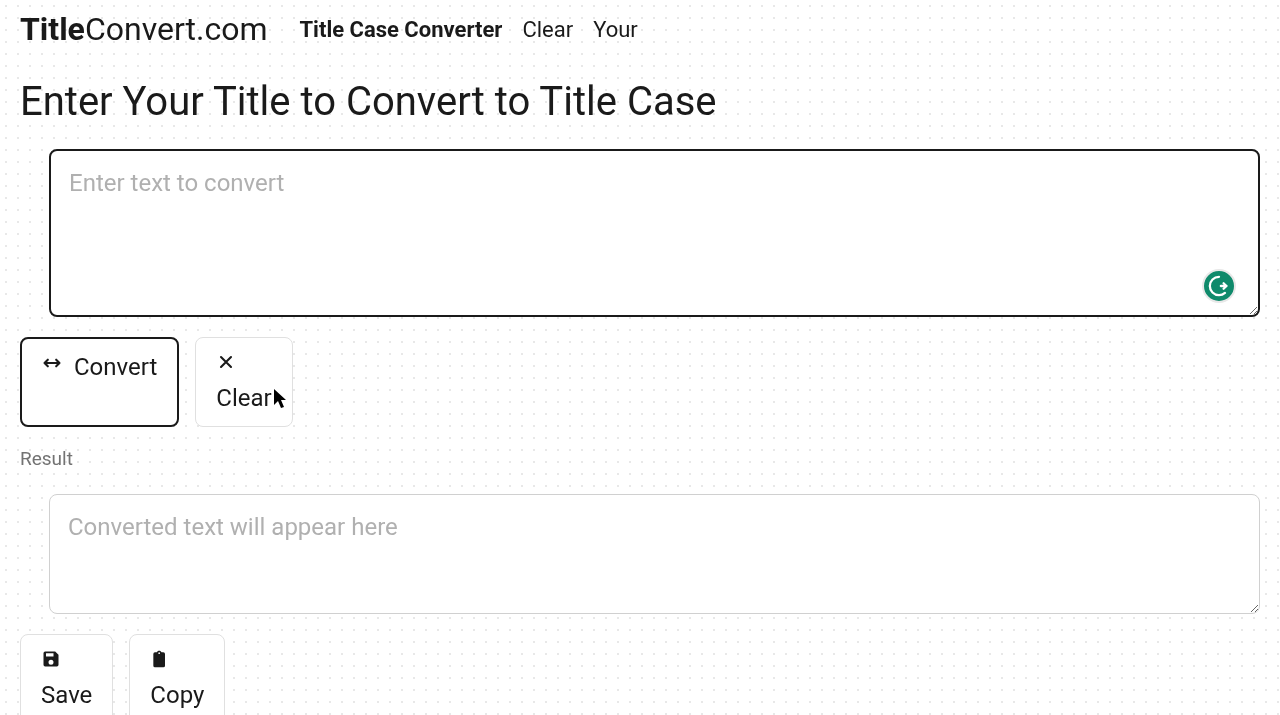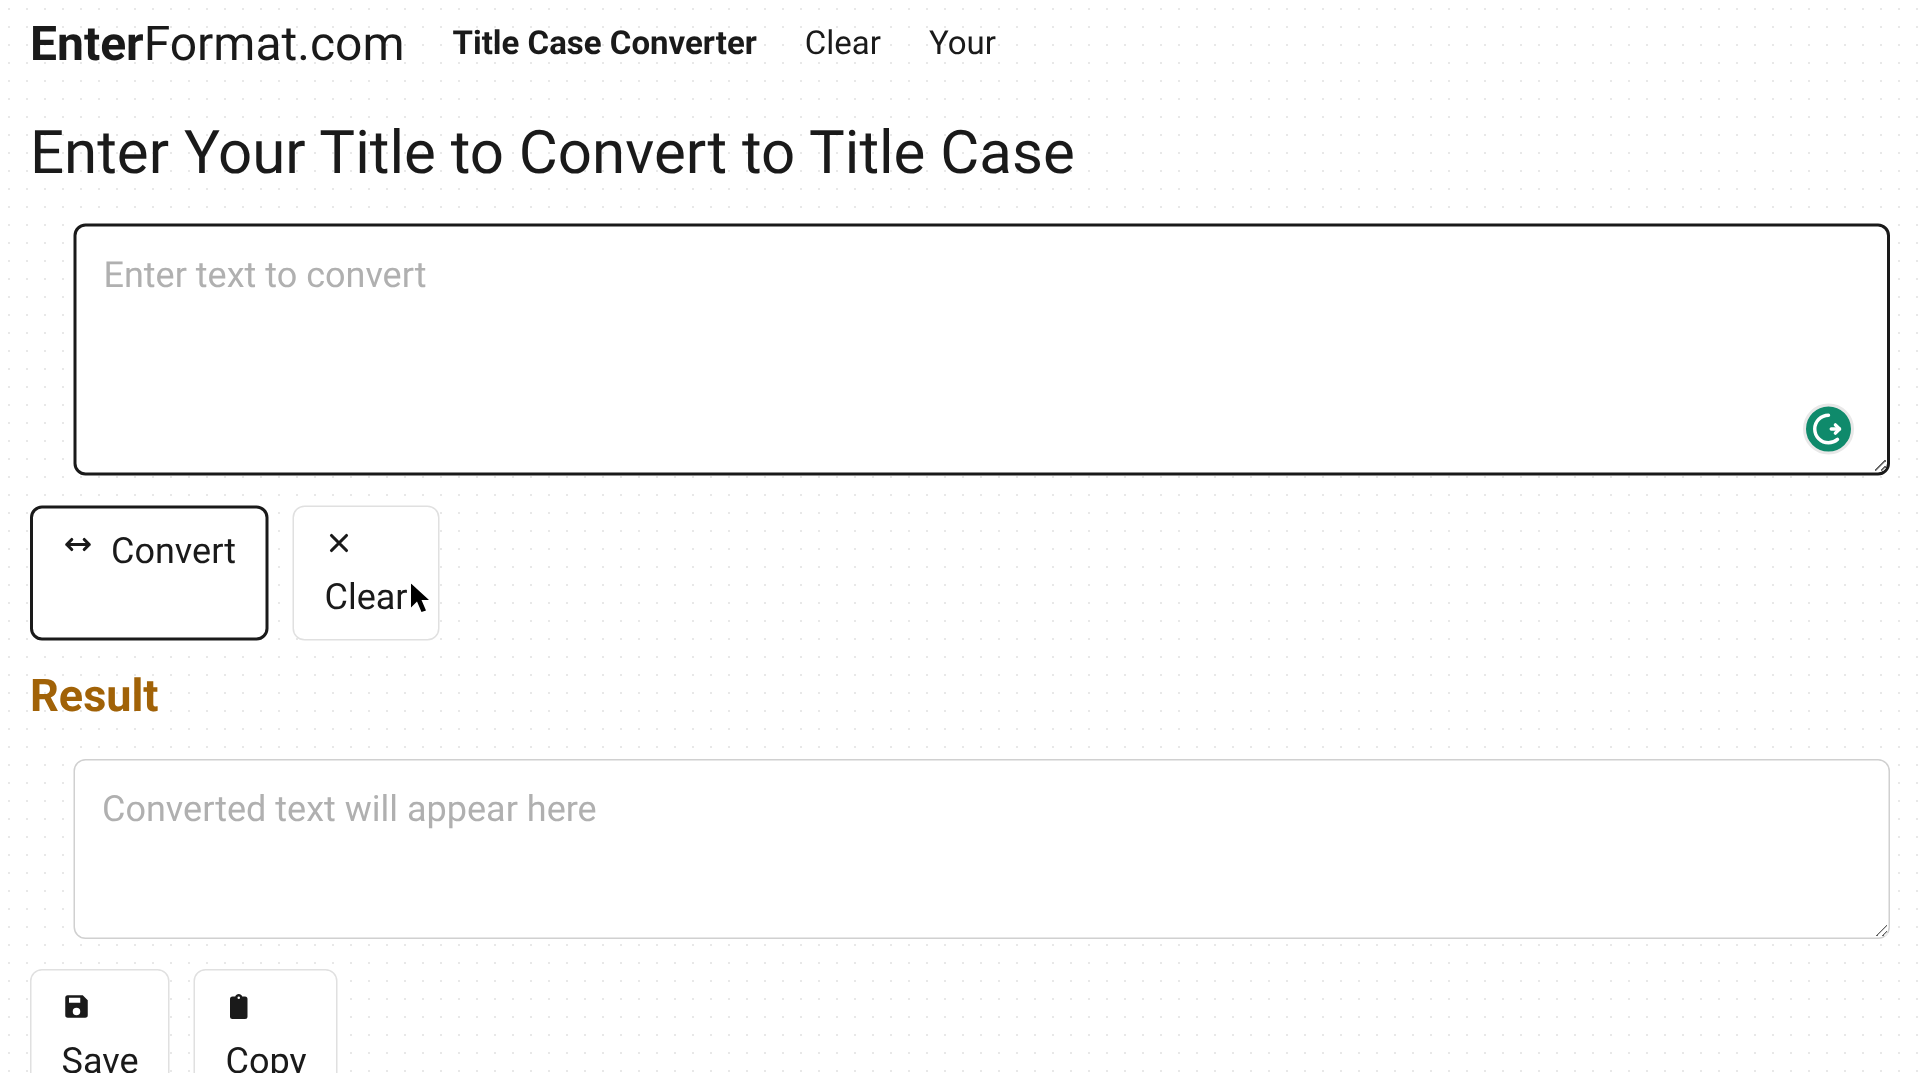--- a/index.html
+++ b/index.html
@@ -30,21 +30,21 @@
       font-weight: 400;
       color: #1a1a1a;
     }
     
     .logo .bold {
       font-weight: 700;
     }
     
     .nav {
       display: flex;
-      gap: 32px;
+      gap: 20px;
       align-items: center;
     }
     
     .nav-item {
       font-size: 22px;
       color: #1a1a1a;
       cursor: pointer;
     }
     
     .nav-item.active {
@@ -140,40 +140,40 @@
       border: 1px solid #e0e0e0;
       flex-direction: column;
     }
     
     .btn svg {
       width: 20px;
       height: 20px;
     }
     
     .result-title {
-      font-size: 30px;
-      font-weight: 700;
+      font-size: 19px;
+      font-weight: 400;
       margin-bottom: 24px;
-      color: #a16207;
+      color: #737373;
     }
     
     .cursor {
       position: absolute;
       left: 274px;
       top: 389px;
       pointer-events: none;
       z-index: 100;
     }
   </style>
 </head>
 <body>
 
 <div class="header">
   <div class="logo">
-    <span class="bold">Enter</span><span>Format.com</span>
+    <span class="bold">Title</span><span>Convert.com</span>
   </div>
   <div class="nav">
     <div class="nav-item active">Title Case Converter</div>
     <div class="nav-item">Clear</div>
     <div class="nav-item">Your</div>
   </div>
 </div>
 
 <div class="main">
   <h2 class="section-title">Enter Your Title to Convert to Title Case</h2>

